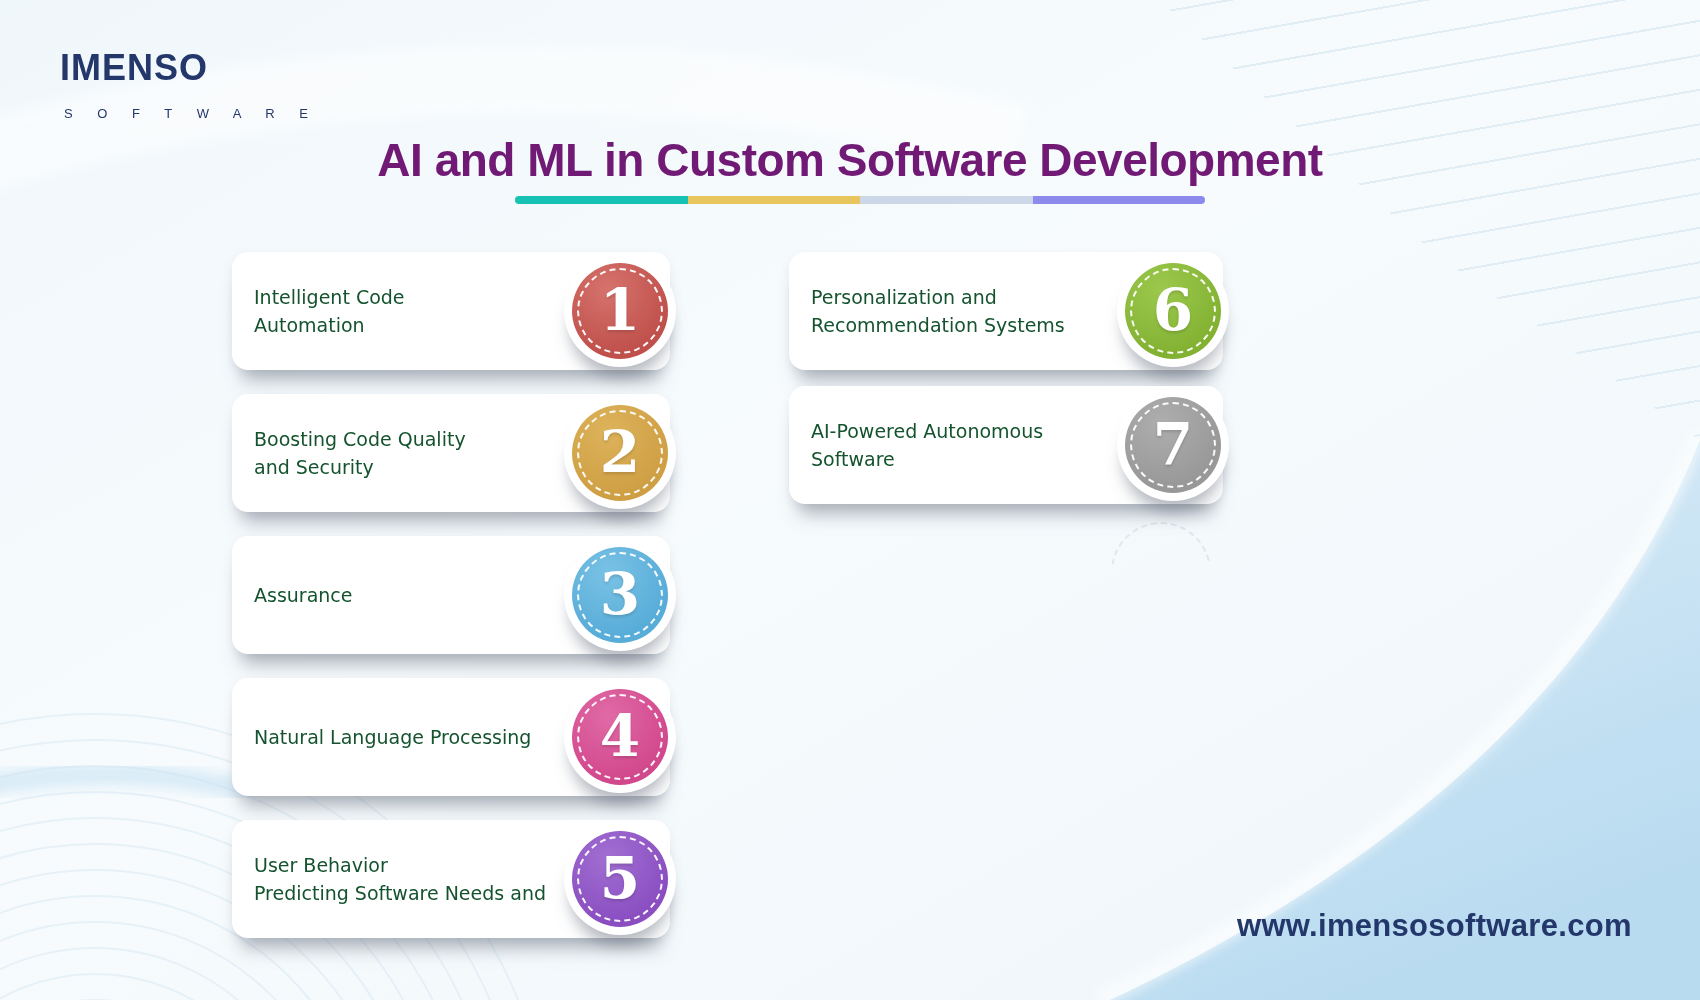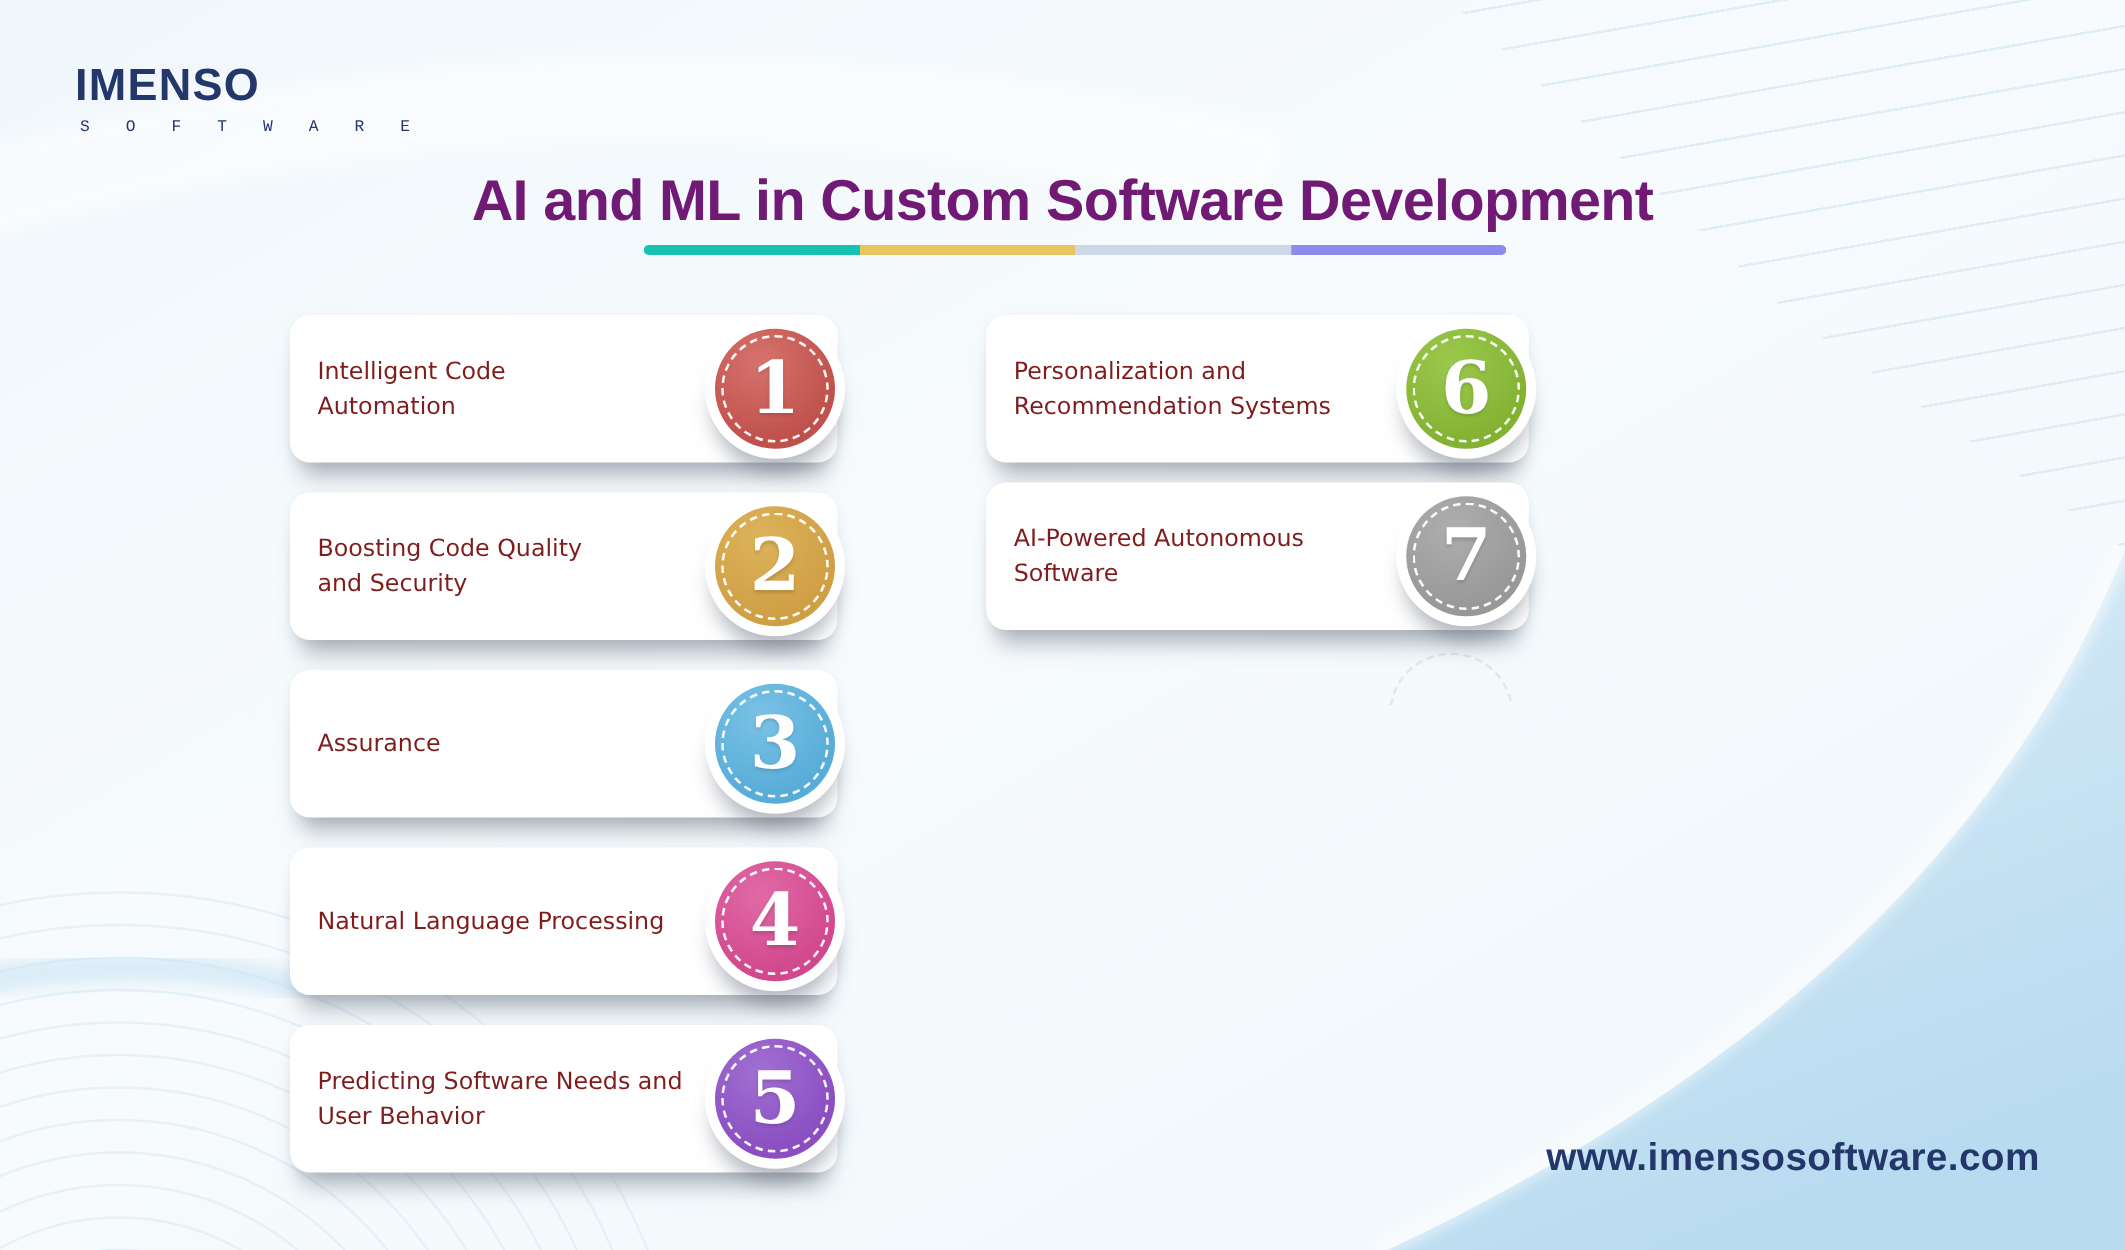--- a/index.html
+++ b/index.html
@@ -11,21 +11,21 @@
   }
   .page{position:absolute;inset:0;}
 
   
   .bg{position:absolute;inset:0;z-index:0;pointer-events:none;}
   .content{position:absolute;inset:0;z-index:2;}
 
   
   .logo{position:absolute;left:60px;top:50px;}
   .logo-name{font-size:36px;font-weight:700;letter-spacing:1px;line-height:1;}
-  .logo-sub{font-size:13px;font-weight:500;letter-spacing:10.5px;margin-top:8px;padding-left:4px;font-family:Liberation Mono, monospace;}
+  .logo-sub{font-size:13px;font-weight:500;letter-spacing:10.5px;margin-top:20px;padding-left:4px;}
 
   
   .title{
     position:absolute;top:102px;left:0;right:0;text-align:center;
     font-size:46px;font-weight:700;letter-spacing:-0.5px;color:#701a75;
   }
   .divider{
     position:absolute;top:196px;left:515px;width:690px;height:8px;
     border-radius:4px;display:flex;overflow:hidden;
   }
@@ -37,21 +37,21 @@
   .col-right{left:789px;top:252px;width:434px;gap:16px;}
 
   .card{
     position:relative;height:118px;background:#ffffff;border-radius:16px;
     box-shadow:0 20px 18px -10px rgba(105,114,128,.5), 0 3px 8px rgba(150,160,175,.15);
   }
   .card-text{
     position:absolute;left:22px;top:0;bottom:0;right:128px;
     display:flex;flex-direction:column;justify-content:center;
     font-family:"DejaVu Sans","Liberation Sans",sans-serif;
-    font-size:19px;line-height:28px;color:#7f1d1d;
+    font-size:19px;line-height:28px;color:#14532d;
   }
   .card-text .line{white-space:nowrap;}
 
   .badge-ring{
     position:absolute;right:-6px;top:50%;transform:translateY(-50%);
     width:112px;height:112px;border-radius:50%;background:#ffffff;
     box-shadow:0 16px 15px -6px rgba(105,114,128,.5);
     display:flex;align-items:center;justify-content:center;
   }
   .badge{
@@ -182,22 +182,22 @@
             <span class="line">Natural Language Processing</span>
           </div>
           <div class="badge-ring">
             <div class="badge" style="--c: #d2488d; --cl: #e06aa6;">
               <span class="badge-num">4</span>
             </div>
           </div>
         </div>
         <div class="card">
           <div class="card-text">
+            <span class="line">User Behavior</span>
             <span class="line">Predicting Software Needs and</span>
-            <span class="line">User Behavior</span>
           </div>
           <div class="badge-ring">
             <div class="badge" style="--c: #8a4ec1; --cl: #a16fd2;">
               <span class="badge-num">5</span>
             </div>
           </div>
         </div>
       </div>
     <div class="col col-right" id="col-right">
         <div class="card">

